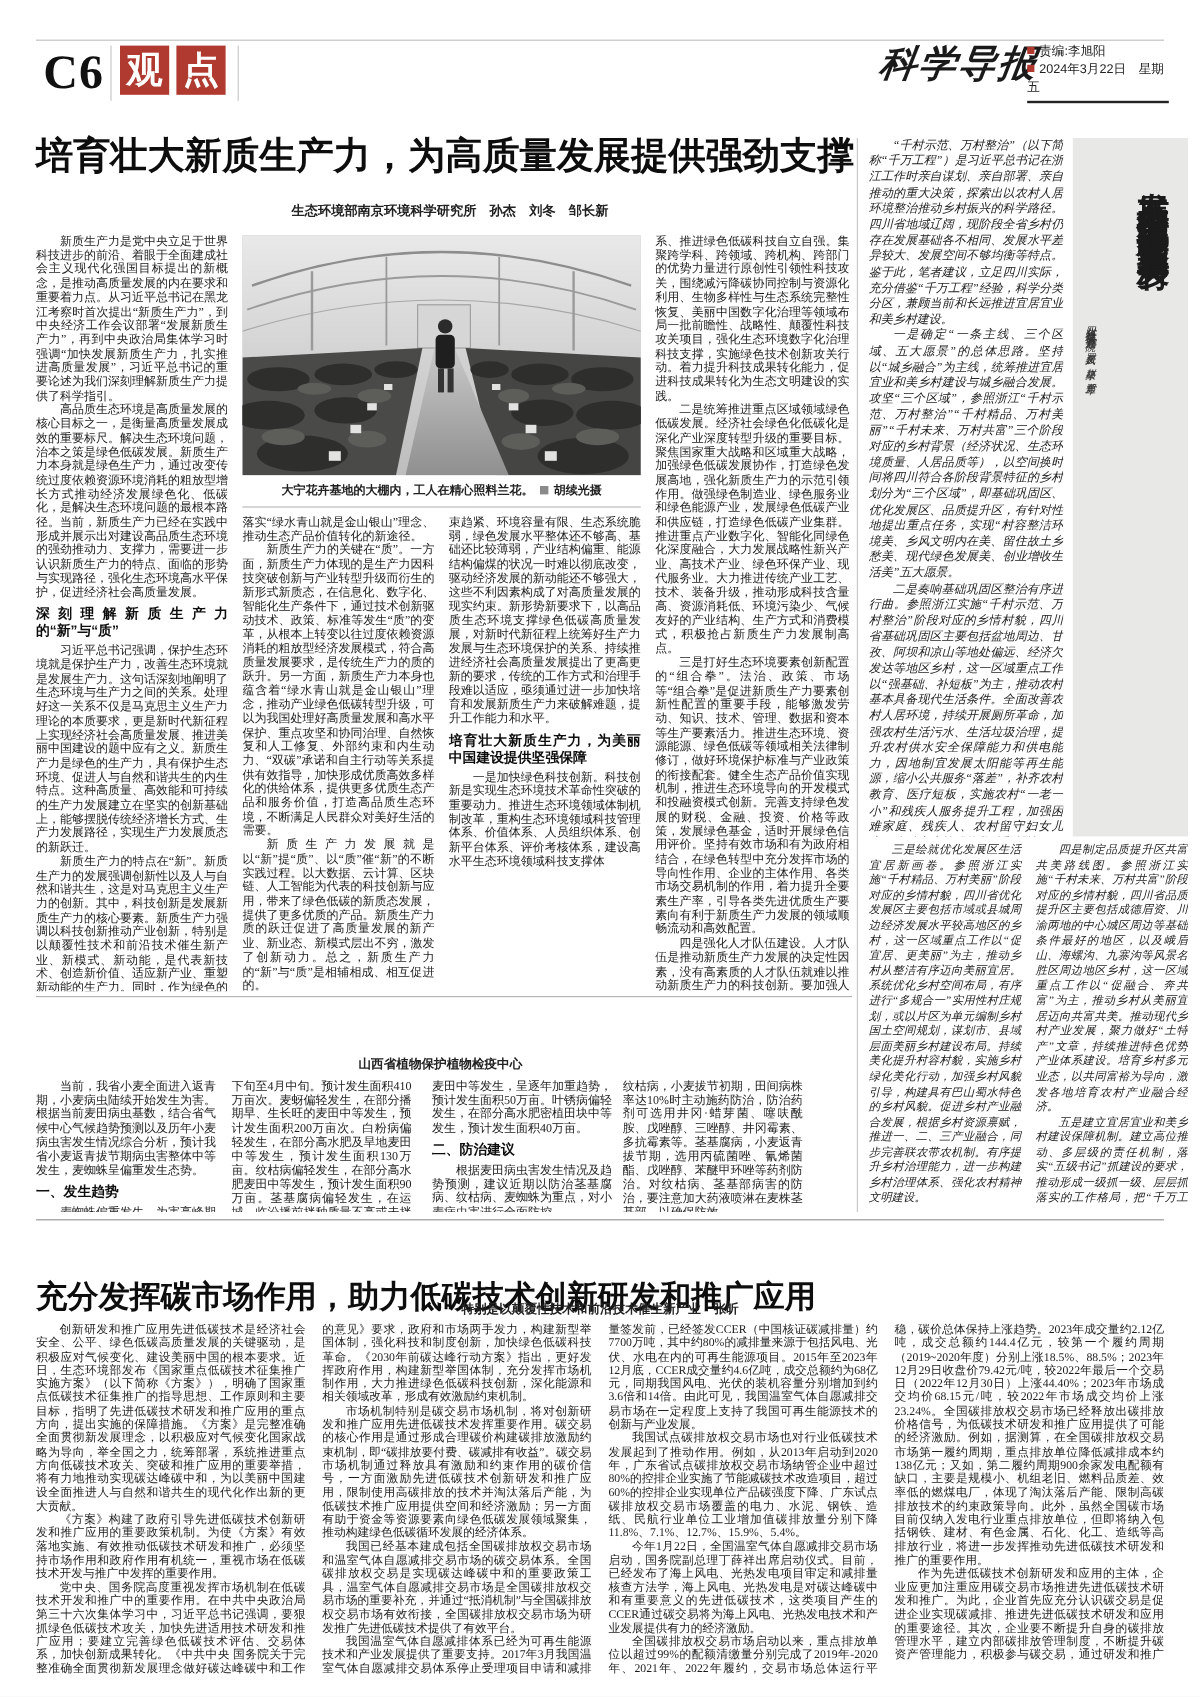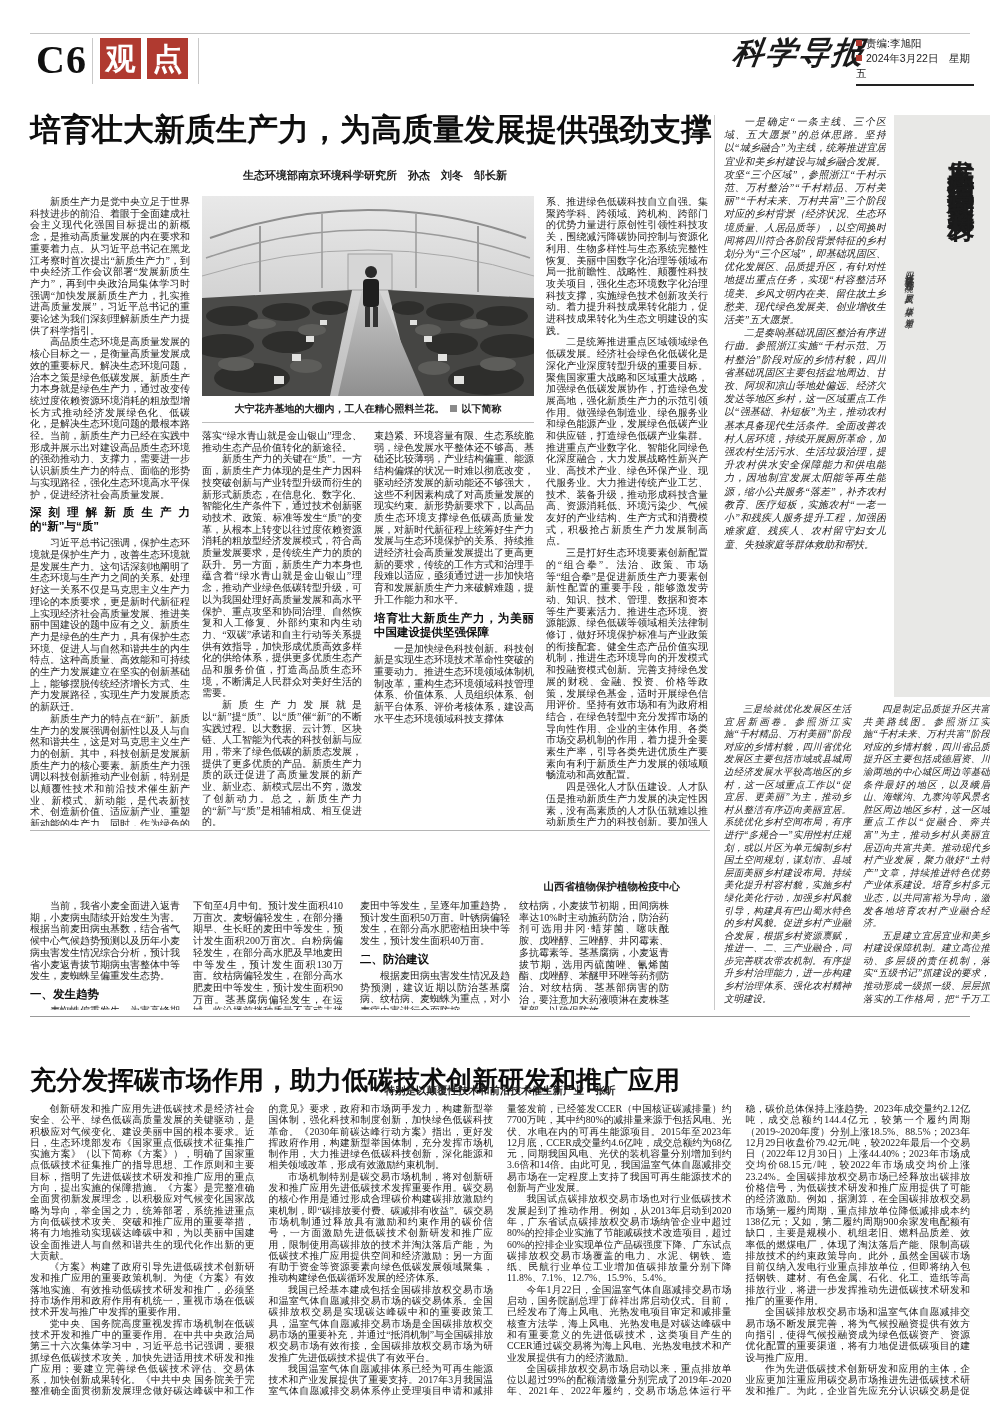--- a/index.html
+++ b/index.html
@@ -125,21 +125,21 @@
       </g>
       <g>
         <circle cx="169" cy="76" r="6" fill="#2b2b2b"></circle>
         <rect x="161" y="83" width="16" height="28" rx="4" fill="#1f1f1f"></rect>
         <rect x="163" y="111" width="5" height="20" fill="#333"></rect>
         <rect x="171" y="111" width="5" height="20" fill="#333"></rect>
       </g>
     </svg>
   </div>
   <div class="abs caption" style="left:202px;top:402px;width:332px;">
-    <span>大宁花卉基地的大棚内，工人在精心照料兰花。</span><span class="sq"></span><span>以下简称</span>
+    <span>大宁花卉基地的大棚内，工人在精心照料兰花。</span><span class="sq"></span><span>胡续光摄</span>
   </div>
   <div class="abs rule" style="left:202px;top:422px;width:332px;background:#bcbcbc;"></div>
 
   <div class="abs col" style="left:30px;top:196px;width:160px;height:630px;">
     <div>
         <p>新质生产力是党中央立足于世界科技进步的前沿、着眼于全面建成社会主义现代化强国目标提出的新概念，是推动高质量发展的内在要求和重要着力点。从习近平总书记在黑龙江考察时首次提出“新质生产力”，到中央经济工作会议部署“发展新质生产力”，再到中央政治局集体学习时强调“加快发展新质生产力，扎实推进高质量发展”，习近平总书记的重要论述为我们深刻理解新质生产力提供了科学指引。</p>
         <p>高品质生态环境是高质量发展的核心目标之一，是衡量高质量发展成效的重要标尺。解决生态环境问题，治本之策是绿色低碳发展。新质生产力本身就是绿色生产力，通过改变传统过度依赖资源环境消耗的粗放型增长方式推动经济发展绿色化、低碳化，是解决生态环境问题的最根本路径。当前，新质生产力已经在实践中形成并展示出对建设高品质生态环境的强劲推动力、支撑力，需要进一步认识新质生产力的特点、面临的形势与实现路径，强化生态环境高水平保护，促进经济社会高质量发展。</p>
       </div>
     <h3 class="sub">深刻理解新质生产力的“新”与“质”</h3>
     <div>
@@ -166,38 +166,39 @@
     <div>
         <p>二是统筹推进重点区域领域绿色低碳发展。经济社会绿色化低碳化是深化产业深度转型升级的重要目标。聚焦国家重大战略和区域重大战略，加强绿色低碳发展协作，打造绿色发展高地，强化新质生产力的示范引领作用。做强绿色制造业、绿色服务业和绿色能源产业，发展绿色低碳产业和供应链，打造绿色低碳产业集群。推进重点产业数字化、智能化同绿色化深度融合，大力发展战略性新兴产业、高技术产业、绿色环保产业、现代服务业。大力推进传统产业工艺、技术、装备升级，推动形成科技含量高、资源消耗低、环境污染少、气候友好的产业结构、生产方式和消费模式，积极抢占新质生产力发展制高点。</p>
         <p>三是打好生态环境要素创新配置的“组合拳”。法治、政策、市场等“组合拳”是促进新质生产力要素创新性配置的重要手段，能够激发劳动、知识、技术、管理、数据和资本等生产要素活力。推进生态环境、资源能源、绿色低碳等领域相关法律制修订，做好环境保护标准与产业政策的衔接配套。健全生态产品价值实现机制，推进生态环境导向的开发模式和投融资模式创新。完善支持绿色发展的财税、金融、投资、价格等政策，发展绿色基金，适时开展绿色信用评价。坚持有效市场和有为政府相结合，在绿色转型中充分发挥市场的导向性作用、企业的主体作用、各类市场交易机制的作用，着力提升全要素生产率，引导各类先进优质生产要素向有利于新质生产力发展的领域顺畅流动和高效配置。</p>
         <p>四是强化人才队伍建设。人才队伍是推动新质生产力发展的决定性因素，没有高素质的人才队伍就难以推动新质生产力的科技创新。要加强人才队伍建设，强化新质生产力发展的人才保障，培育美丽中国建设过程中能够创造新质生产力的战略型人才，以及能够熟练掌握新质生产资料的应用型人才，逐步形成由战略科学家领衔、以领军人才和青年拔尖人才为骨干的创新人才梯队。</p>
       </div>
   </div>
 
   <div class="abs vrule" style="left:714px;top:115px;height:895px;"></div>
   <div class="abs kai" style="left:724px;top:115px;width:162px;height:582px;">
     <div>
+        <p>“千村示范、万村整治”（以下简称“千万工程”）是习近平总书记在浙江工作时亲自谋划、亲自部署、亲自推动的重大决策，探索出以农村人居环境整治推动乡村振兴的科学路径。四川省地域辽阔，现阶段全省乡村仍存在发展基础各不相同、发展水平差异较大、发展空间不够均衡等特点。鉴于此，笔者建议，立足四川实际，充分借鉴“千万工程”经验，科学分类分区，兼顾当前和长远推进宜居宜业和美乡村建设。</p>
         <p>一是确定“一条主线、三个区域、五大愿景”的总体思路。坚持以“城乡融合”为主线，统筹推进宜居宜业和美乡村建设与城乡融合发展。攻坚“三个区域”，参照浙江“千村示范、万村整治”“千村精品、万村美丽”“千村未来、万村共富”三个阶段对应的乡村背景（经济状况、生态环境质量、人居品质等），以空间换时间将四川符合各阶段背景特征的乡村划分为“三个区域”，即基础巩固区、优化发展区、品质提升区，有针对性地提出重点任务，实现“村容整洁环境美、乡风文明内在美、留住故土乡愁美、现代绿色发展美、创业增收生活美”五大愿景。</p>
         <p>二是奏响基础巩固区整治有序进行曲。参照浙江实施“千村示范、万村整治”阶段对应的乡情村貌，四川省基础巩固区主要包括盆地周边、甘孜、阿坝和凉山等地处偏远、经济欠发达等地区乡村，这一区域重点工作以“强基础、补短板”为主，推动农村基本具备现代生活条件。全面改善农村人居环境，持续开展厕所革命，加强农村生活污水、生活垃圾治理，提升农村供水安全保障能力和供电能力，因地制宜发展太阳能等再生能源，缩小公共服务“落差”，补齐农村教育、医疗短板，实施农村“一老一小”和残疾人服务提升工程，加强困难家庭、残疾人、农村留守妇女儿童、失独家庭等群体救助和帮扶。</p>
       </div>
   </div>
   <div class="abs sidebox" style="left:894px;top:115px;width:96px;height:582px;">
     <div class="abs vtitle" style="right:16px;top:24px;height:540px;">发展不均衡区域如何建设宜居宜业和美乡村</div>
     <div class="abs vauthors" style="left:10px;top:150px;height:400px;">四川省环境政策研究与规划院　罗媛凤　赵康平　郑勇军</div>
   </div>
   <div class="abs kai twocol" style="left:724px;top:703px;width:266px;height:305px;font-size:9.5px;line-height:12.6px;">
     <div>
         <p>三是绘就优化发展区生活宜居新画卷。参照浙江实施“千村精品、万村美丽”阶段对应的乡情村貌，四川省优化发展区主要包括市域或县城周边经济发展水平较高地区的乡村，这一区域重点工作以“促宜居、更美丽”为主，推动乡村从整洁有序迈向美丽宜居。系统优化乡村空间布局，有序进行“多规合一”实用性村庄规划，或以片区为单元编制乡村国土空间规划，谋划市、县域层面美丽乡村建设布局。持续美化提升村容村貌，实施乡村绿化美化行动，加强乡村风貌引导，构建具有巴山蜀水特色的乡村风貌。促进乡村产业融合发展，根据乡村资源禀赋，推进一、二、三产业融合，同步完善联农带农机制。有序提升乡村治理能力，进一步构建乡村治理体系、强化农村精神文明建设。</p>
         <p>四是制定品质提升区共富共美路线图。参照浙江实施“千村未来、万村共富”阶段对应的乡情村貌，四川省品质提升区主要包括成德眉资、川渝两地的中心城区周边等基础条件最好的地区，以及峨眉山、海螺沟、九寨沟等风景名胜区周边地区乡村，这一区域重点工作以“促融合、奔共富”为主，推动乡村从美丽宜居迈向共富共美。推动现代乡村产业发展，聚力做好“土特产”文章，持续推进特色优势产业体系建设。培育乡村多元业态，以共同富裕为导向，激发各地培育农村产业融合经济。</p>
         <p>五是建立宜居宜业和美乡村建设保障机制。建立高位推动、多层级的责任机制，落实“五级书记”抓建设的要求，推动形成一级抓一级、层层抓落实的工作格局，把“千万工程”的入选建立因地制宜、分类施策的引导机制，根据不同的地形地貌，建设具有鲜明特色的美丽乡村，探索适合推行的管理机制，鼓励川商、乡贤等成功人士返乡创业，构建多元化投入机制，积极整合各类资金，吸引社会资本参与，探索乡镇综合管护、村级自行管护、专业第三方管护等长效管理机制。</p>
       </div>
   </div>
 
   <div class="abs rule" style="left:30px;top:830px;width:680px;background:#b5b5b5;"></div>
-  <div class="abs byline" style="left:30px;top:880px;width:650px;font-size:10.5px;text-align:right;">山西省植物保护植物检疫中心</div>
+  <div class="abs byline" style="left:42px;top:880px;width:650px;font-size:10.5px;">山西省植物保护植物检疫中心</div>
 
   <div class="abs col" style="left:30px;top:900px;width:150px;height:110px;">
     <p>当前，我省小麦全面进入返青期，小麦病虫陆续开始发生为害。根据当前麦田病虫基数，结合省气候中心气候趋势预测以及历年小麦病虫害发生情况综合分析，预计我省小麦返青拔节期病虫害整体中等发生，麦蜘蛛呈偏重发生态势。</p>
     <h3 class="sub">一、发生趋势</h3>
     <p>麦蜘蛛偏重发生，为害高峰期为3月</p>
   </div>
   <div class="abs col" style="left:193px;top:900px;width:150px;height:110px;">
     <p class="cont">下旬至4月中旬。预计发生面积410万亩次。麦蚜偏轻发生，在部分播期早、生长旺的麦田中等发生，预计发生面积200万亩次。白粉病偏轻发生，在部分高水肥及旱地麦田中等发生，预计发生面积130万亩。纹枯病偏轻发生，在部分高水肥麦田中等发生，预计发生面积90万亩。茎基腐病偏轻发生，在运城、临汾播前拌种质量不高或未拌种、上年病害发生重、小麦群体密度大的</p>
   </div>
   <div class="abs col" style="left:360px;top:900px;width:150px;height:110px;">
@@ -217,18 +218,17 @@
     <div>
         <p>创新研发和推广应用先进低碳技术是经济社会安全、公平、绿色低碳高质量发展的关键驱动，是积极应对气候变化、建设美丽中国的根本要求。近日，生态环境部发布《国家重点低碳技术征集推广实施方案》（以下简称《方案》），明确了国家重点低碳技术征集推广的指导思想、工作原则和主要目标，指明了先进低碳技术研发和推广应用的重点方向，提出实施的保障措施。《方案》是完整准确全面贯彻新发展理念，以积极应对气候变化国家战略为导向，举全国之力，统筹部署，系统推进重点方向低碳技术攻关、突破和推广应用的重要举措，将有力地推动实现碳达峰碳中和，为以美丽中国建设全面推进人与自然和谐共生的现代化作出新的更大贡献。</p>
         <p>《方案》构建了政府引导先进低碳技术创新研发和推广应用的重要政策机制。为使《方案》有效落地实施、有效推动低碳技术研发和推广，必须坚持市场作用和政府作用有机统一，重视市场在低碳技术开发与推广中发挥的重要作用。</p>
         <p>党中央、国务院高度重视发挥市场机制在低碳技术开发和推广中的重要作用。在中共中央政治局第三十六次集体学习中，习近平总书记强调，要狠抓绿色低碳技术攻关，加快先进适用技术研发和推广应用；要建立完善绿色低碳技术评估、交易体系，加快创新成果转化。《中共中央 国务院关于完整准确全面贯彻新发展理念做好碳达峰碳中和工作的意见》要求，政府和市场两手发力，构建新型举国体制，强化科技和制度创新，加快绿色低碳科技革命。《2030年前碳达峰行动方案》指出，更好发挥政府作用，构建新型举国体制，充分发挥市场机制作用，大力推进绿色低碳科技创新，深化能源和相关领域改革，形成有效激励约束机制。</p>
         <p>市场机制特别是碳交易市场机制，将对创新研发和推广应用先进低碳技术发挥重要作用。碳交易的核心作用是通过形成合理碳价构建碳排放激励约束机制，即“碳排放要付费、碳减排有收益”。碳交易市场机制通过释放具有激励和约束作用的碳价信号，一方面激励先进低碳技术创新研发和推广应用，限制使用高碳排放的技术并淘汰落后产能，为低碳技术推广应用提供空间和经济激励；另一方面有助于资金等资源要素向绿色低碳发展领域聚集，推动构建绿色低碳循环发展的经济体系。</p>
         <p>我国已经基本建成包括全国碳排放权交易市场和温室气体自愿减排交易市场的碳交易体系。全国碳排放权交易是实现碳达峰碳中和的重要政策工具，温室气体自愿减排交易市场是全国碳排放权交易市场的重要补充，并通过“抵消机制”与全国碳排放权交易市场有效衔接，全国碳排放权交易市场为研发推广先进低碳技术提供了有效平台。</p>
         <p>我国温室气体自愿减排体系已经为可再生能源技术和产业发展提供了重要支持。2017年3月我国温室气体自愿减排交易体系停止受理项目申请和减排量签发前，已经签发CCER（中国核证碳减排量）约7700万吨，其中约80%的减排量来源于包括风电、光伏、水电在内的可再生能源项目。2015年至2023年12月底，CCER成交量约4.6亿吨，成交总额约为68亿元，同期我国风电、光伏的装机容量分别增加到约3.6倍和14倍。由此可见，我国温室气体自愿减排交易市场在一定程度上支持了我国可再生能源技术的创新与产业发展。</p>
         <p>我国试点碳排放权交易市场也对行业低碳技术发展起到了推动作用。例如，从2013年启动到2020年，广东省试点碳排放权交易市场纳管企业中超过80%的控排企业实施了节能减碳技术改造项目，超过60%的控排企业实现单位产品碳强度下降、广东试点碳排放权交易市场覆盖的电力、水泥、钢铁、造纸、民航行业单位工业增加值碳排放量分别下降11.8%、7.1%、12.7%、15.9%、5.4%。</p>
         <p>今年1月22日，全国温室气体自愿减排交易市场启动，国务院副总理丁薛祥出席启动仪式。目前，已经发布了海上风电、光热发电项目审定和减排量核查方法学，海上风电、光热发电是对碳达峰碳中和有重要意义的先进低碳技术，这类项目产生的CCER通过碳交易将为海上风电、光热发电技术和产业发展提供有力的经济激励。</p>
         <p>全国碳排放权交易市场启动以来，重点排放单位以超过99%的配额清缴量分别完成了2019年-2020年、2021年、2022年履约，交易市场总体运行平稳，碳价总体保持上涨趋势。2023年成交量约2.12亿吨，成交总额约144.4亿元，较第一个履约周期（2019~2020年度）分别上涨18.5%、88.5%；2023年12月29日收盘价79.42元/吨，较2022年最后一个交易日（2022年12月30日）上涨44.40%；2023年市场成交均价68.15元/吨，较2022年市场成交均价上涨23.24%。全国碳排放权交易市场已经释放出碳排放价格信号，为低碳技术研发和推广应用提供了可能的经济激励。例如，据测算，在全国碳排放权交易市场第一履约周期，重点排放单位降低减排成本约138亿元；又如，第二履约周期900余家发电配额有缺口，主要是规模小、机组老旧、燃料品质差、效率低的燃煤电厂，体现了淘汰落后产能、限制高碳排放技术的约束政策导向。此外，虽然全国碳市场目前仅纳入发电行业重点排放单位，但即将纳入包括钢铁、建材、有色金属、石化、化工、造纸等高排放行业，将进一步发挥推动先进低碳技术研发和推广的重要作用。</p>
-        <p>全国碳排放权交易市场和温室气体自愿减排交易市场不断发展完善，将为气候投融资提供有效方向指引，使得气候投融资成为绿色低碳资产、资源优化配置的重要渠道，将有力地促进低碳项目的建设与推广应用。</p>
         <p>作为先进低碳技术创新研发和应用的主体，企业应更加注重应用碳交易市场推进先进低碳技术研发和推广。为此，企业首先应充分认识碳交易是促进企业实现碳减排、推进先进低碳技术研发和应用的重要途径。其次，企业要不断提升自身的碳排放管理水平，建立内部碳排放管理制度，不断提升碳资产管理能力，积极参与碳交易，通过研发和推广应用低碳技术获得有效的经济激励，也为低碳技术研发和推广探索更多实现路径。</p>
       </div>
   </div>
 
 </div>
 
 </body></html>

